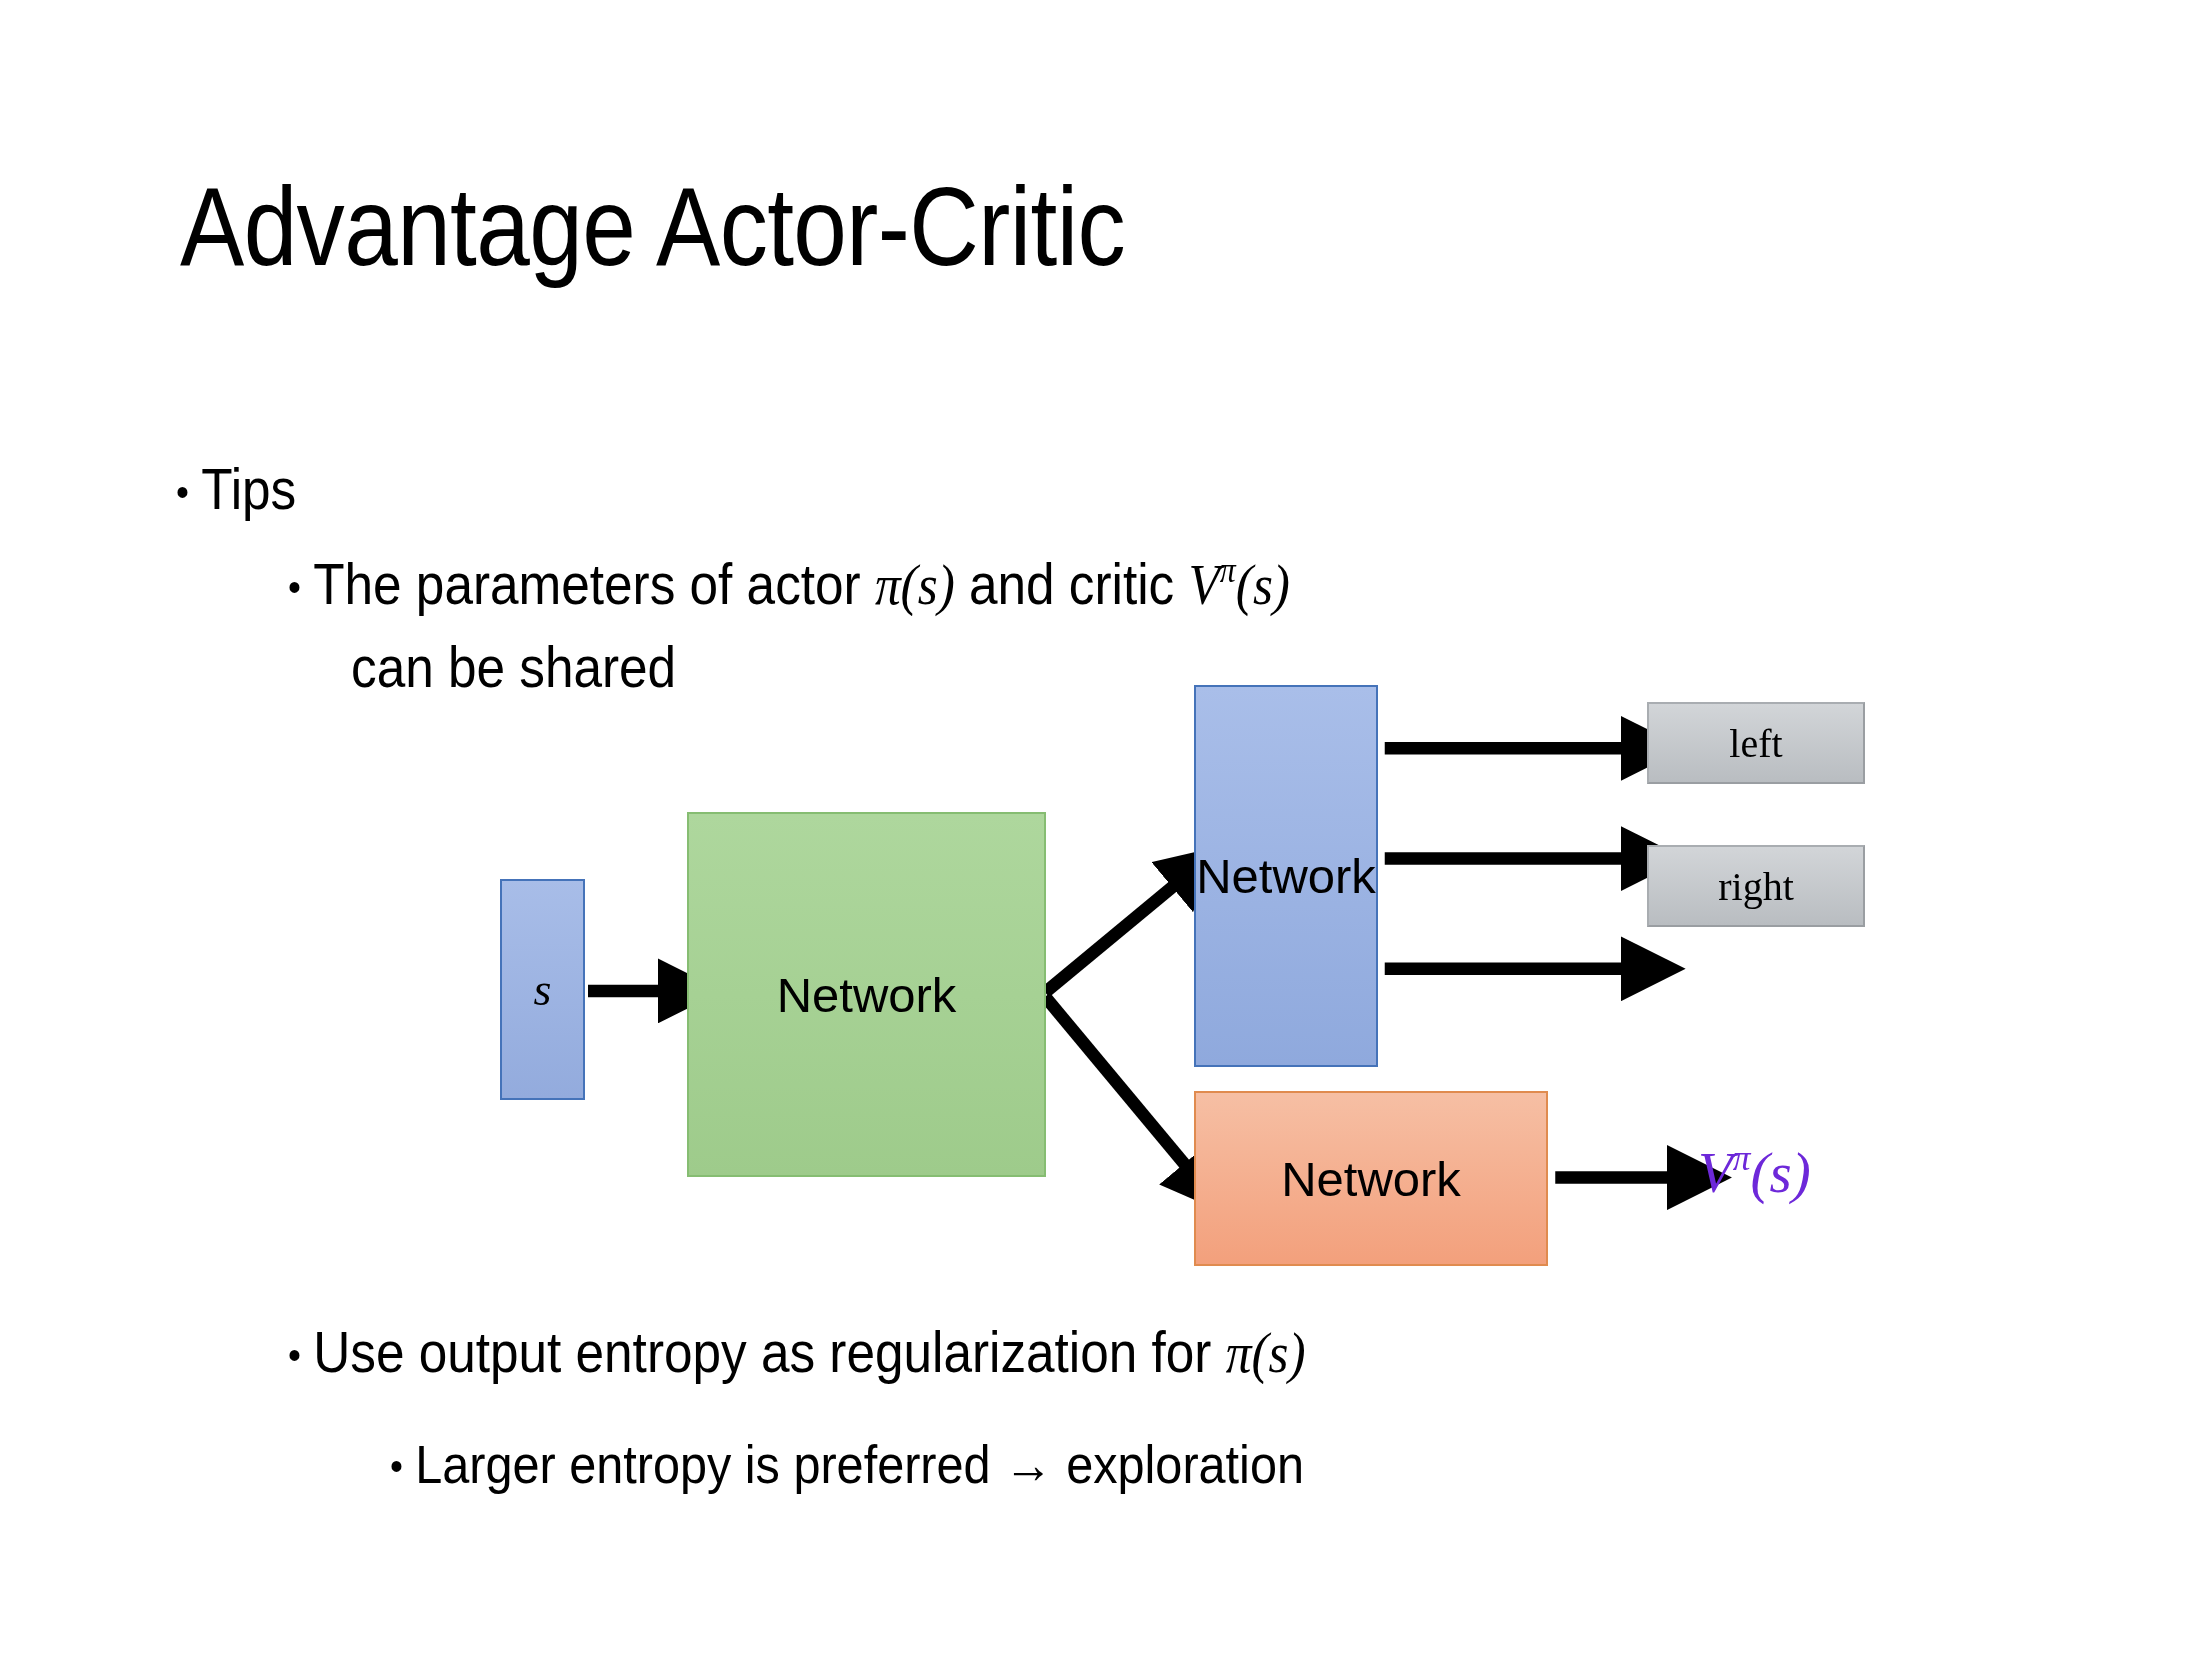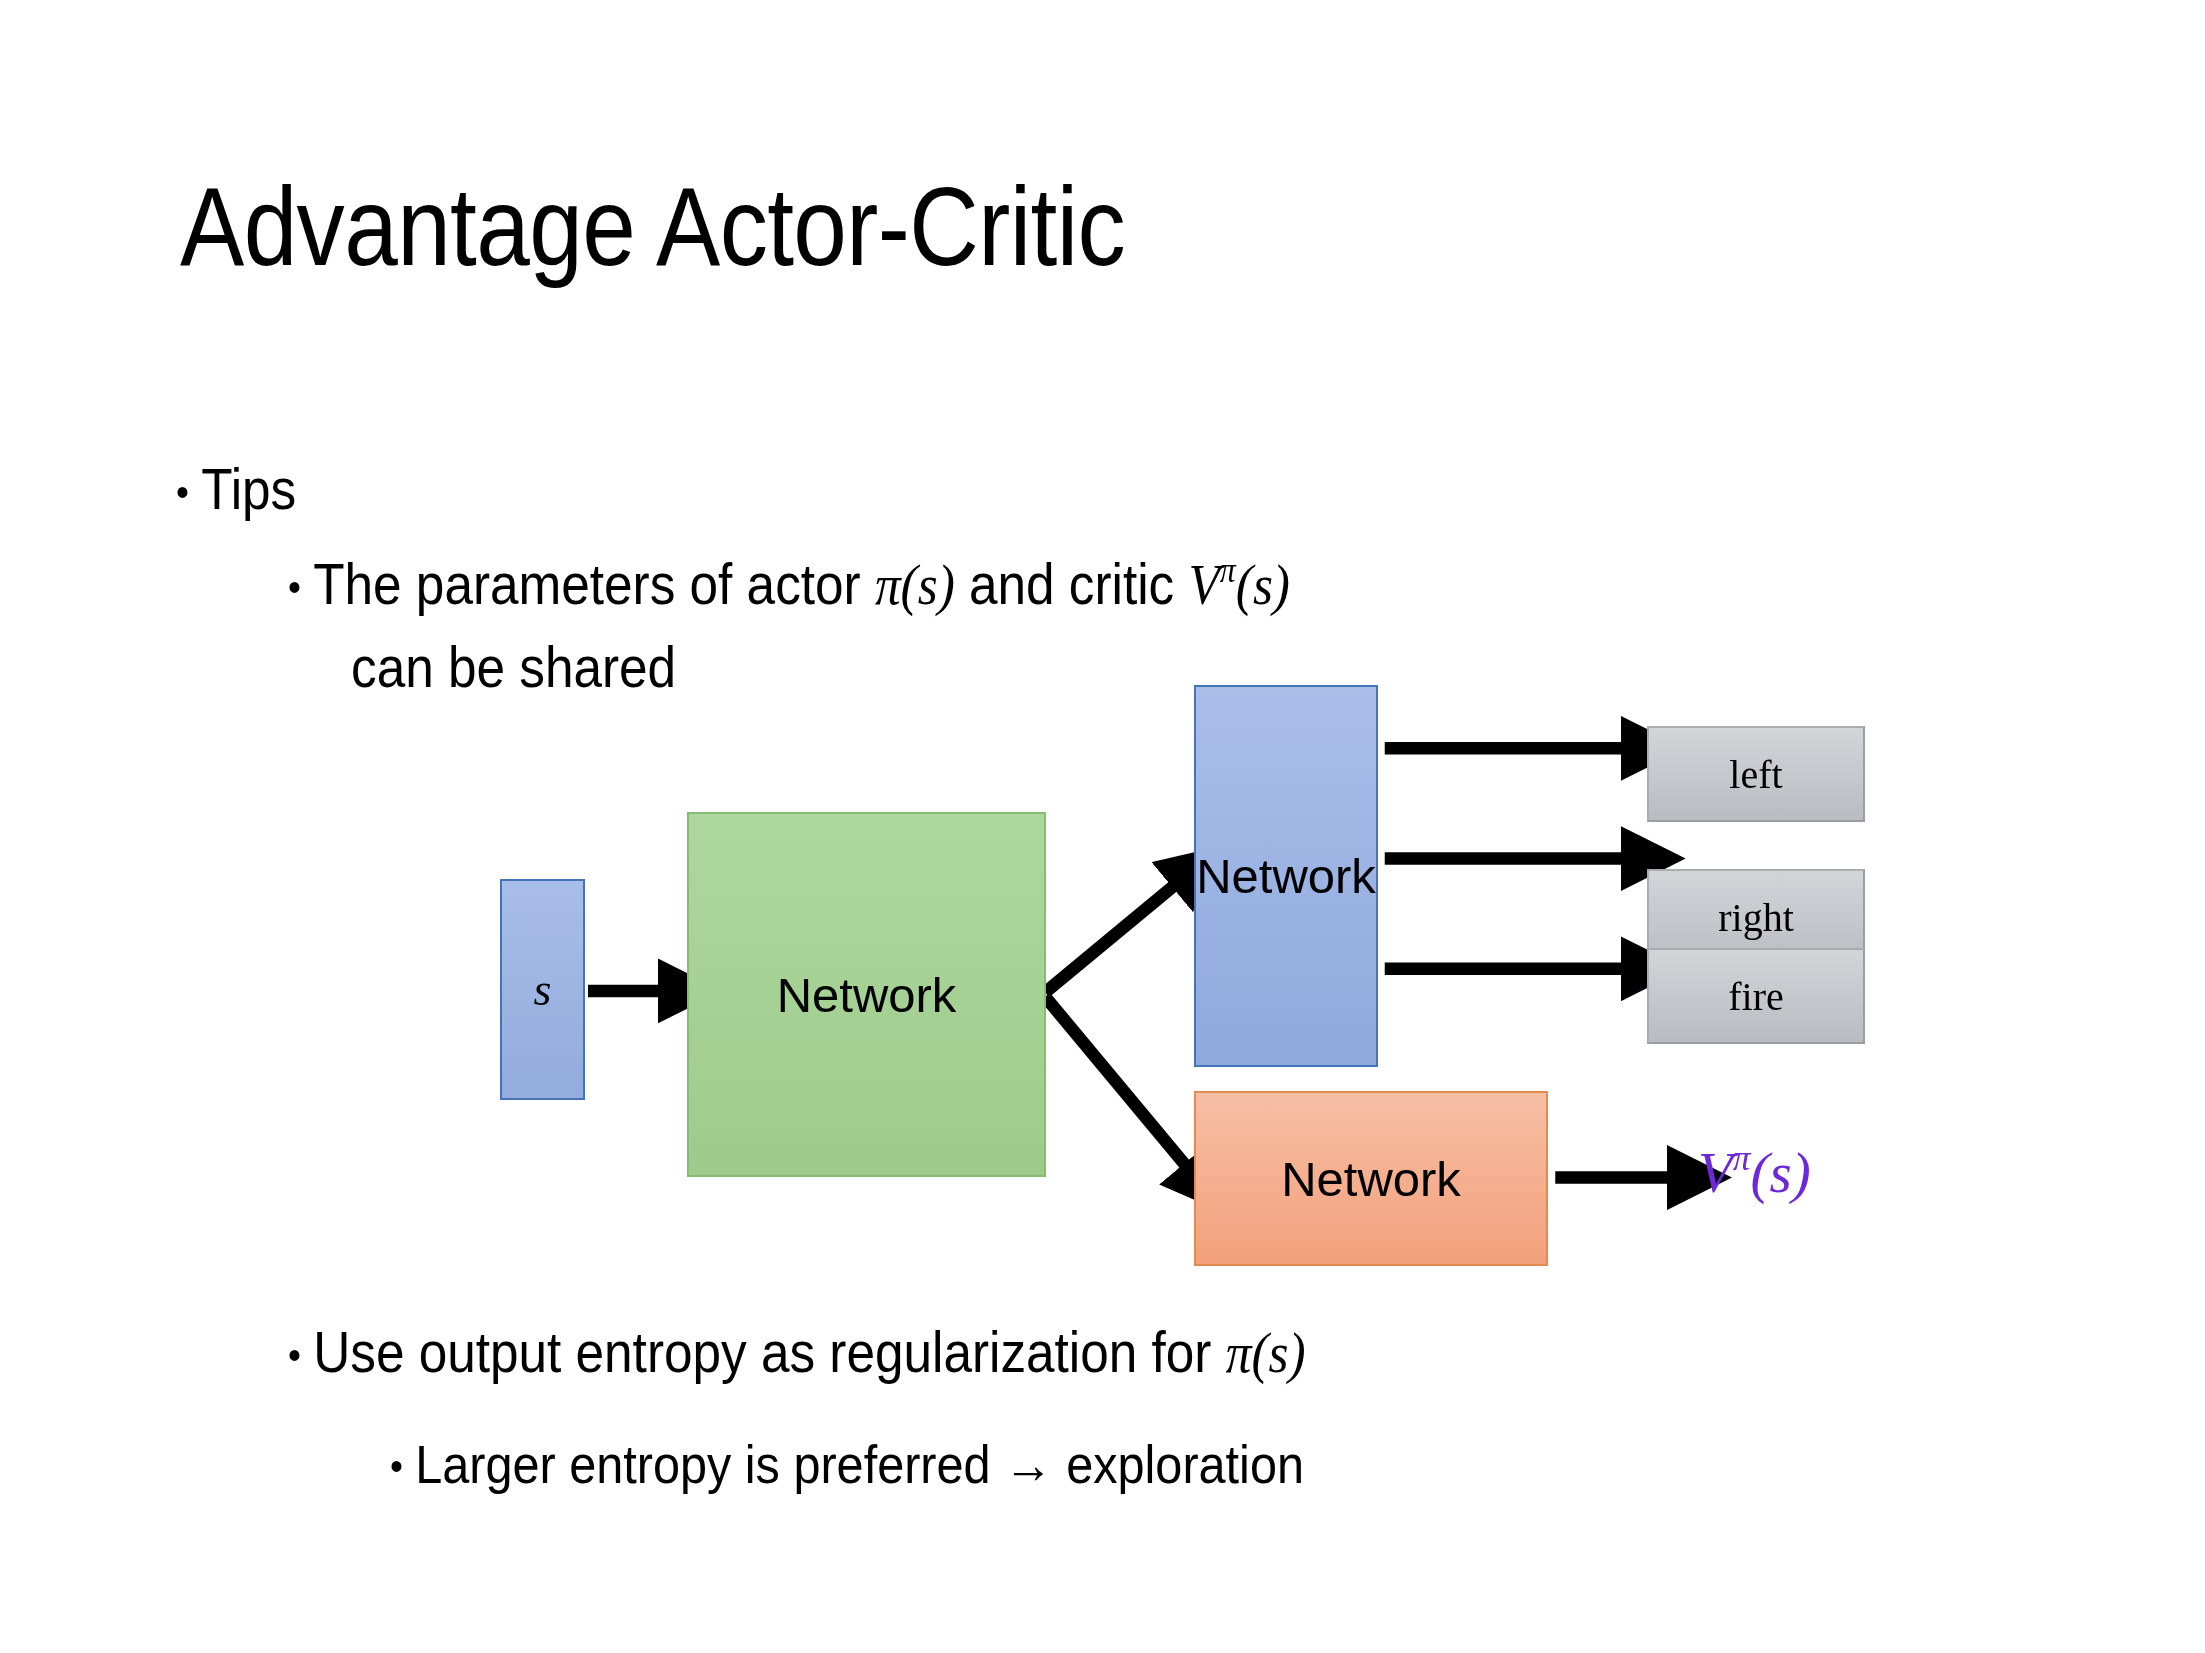--- a/index.html
+++ b/index.html
@@ -99,29 +99,28 @@
   }
 
   .box-orange {
     left:1194px; top:1091px; width:354px; height:175px;
     background:linear-gradient(to bottom, #f6bfa4 0%, #f3a07c 100%);
     border:2.2px solid #e08b4f;
     font-size:49px;
   }
 
   .box-action {
-    width:218px; height:96px;
+    width:218px; height:82px;
     background:linear-gradient(to bottom, #d2d5d8 0%, #b9bdc1 100%);
     border:2.2px solid #a9adb1;
     border-right-color:#9a9ea2;
     border-bottom-color:#9a9ea2;
     font-family:"Liberation Serif", serif;
     font-size:40px;
     left:1647px;
-    margin-top:24px;
   }
   .act-left  { top:702px; }
   .act-right { top:845px; }
   .act-fire  { top:924px; }
 
   .vpi-label {
     position:absolute;
     left:1698px; top:1138px;
     font-family:"Liberation Serif", serif;
     font-style:italic;
@@ -197,21 +196,18 @@
     <div class="box box-orange">
       <span>Network</span>
     </div>
 
     <div class="box box-action act-left">
       <span>left</span>
     </div>
     <div class="box box-action act-right">
       <span>right</span>
     </div>
-    <div class="box box-action act-fire">
-      <span>fire</span>
-    </div>
 
     <div class="vpi-label"><span>V</span><span class="up">π</span><span>(s)</span></div>
 
   </div>
 </div>
 
 
 </body></html>

